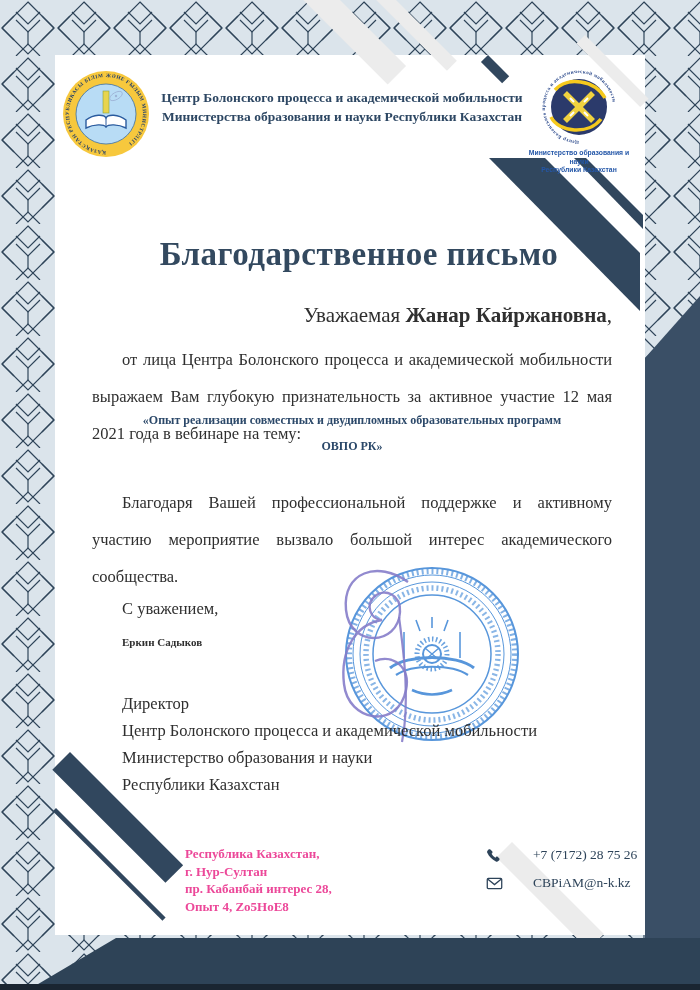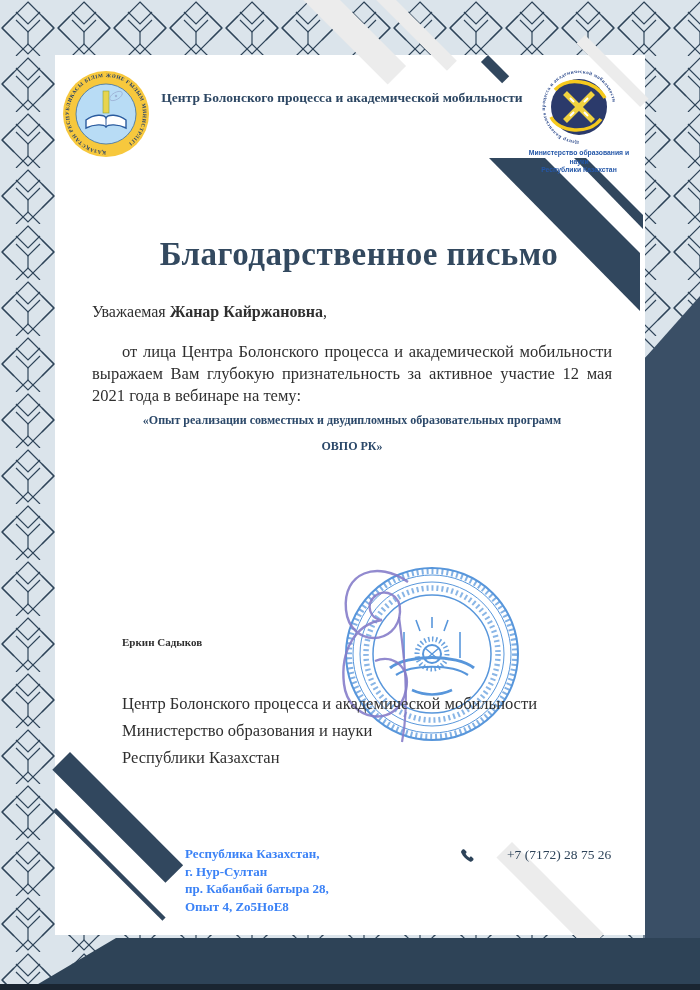--- a/index.html
+++ b/index.html
@@ -11,37 +11,37 @@
 
   .org-block{left:142px;top:88px;width:400px;text-align:center;color:#2d4763;
              font-weight:bold;font-size:13.5px;line-height:19px;}
   .left-logo{position:absolute;left:62px;top:70px;z-index:2;}
   .right-logo{position:absolute;left:520px;top:70px;width:118px;z-index:2;text-align:center;}
   .right-logo .caption{font-size:6.8px;font-weight:bold;color:#2457a8;line-height:8.5px;
                        font-family:"Liberation Sans",sans-serif;margin-top:1px;}
 
   .title{left:9px;top:236px;width:700px;text-align:center;font-size:33px;font-weight:bold;
          color:#33495f;letter-spacing:.5px;}
-  .greeting{left:92px;top:303px;width:520px;text-align:left;font-size:16px;}
-  .para{left:92px;top:0;width:520px;font-size:16.5px;line-height:22px;text-align:justify;
+  .greeting{left:92px;top:303px;width:520px;text-align:right;font-size:21px;}
+  .para{left:92px;top:0;width:520px;font-size:16.5px;line-height:37px;text-align:justify;
         text-indent:30px;}
   .p1{top:341px;}
   .topic{left:92px;top:407px;width:520px;text-align:center;font-weight:bold;color:#2b4869;
          font-size:12px;line-height:26px;}
   .topic .inner{max-width:450px;margin:0 auto;}
   .p2{top:484px;}
   .p3{top:560px;}
   .closing{top:590px;}
   .sig-name{left:92px;top:636px;width:520px;padding-left:30px;box-sizing:border-box;
             font-size:11px;font-weight:bold;}
   .sig-block{left:92px;top:690px;width:540px;padding-left:30px;box-sizing:border-box;
              font-size:16.5px;line-height:27px;white-space:nowrap;}
 
-  .addr{left:185px;top:845px;font-size:13px;font-weight:bold;color:#3b82f6;line-height:17.5px;}
-  .contacts{left:460px;top:841px;width:180px;font-family:Liberation Serif, serif;}
+  .addr{left:185px;top:845px;font-size:13px;font-weight:bold;color:#ec4899;line-height:17.5px;}
+  .contacts{left:486px;top:841px;width:180px;font-family:Liberation Serif, serif;}
   .contact-row{display:flex;align-items:center;height:28px;color:#2d4359;font-size:13.5px;}
   .contact-row .cicon{width:17px;height:17px;margin-right:30px;flex:0 0 auto;}
 </style>
 </head>
 <body>
 
 <div class="page">
 
   <svg class="decor" width="700" height="990">
     <defs>
@@ -100,20 +100,21 @@
     </text>
     <rect x="41" y="21" width="6" height="22" fill="#e8d44d" stroke="#8aa33f" stroke-width="0.6"></rect>
     <ellipse cx="54" cy="26" rx="7" ry="3.5" fill="none" stroke="#9db3d6" stroke-width="0.8" transform="rotate(-30 54 26)"></ellipse>
     <circle cx="54" cy="26" r="1.2" fill="#9db3d6"></circle>
     <path d="M24,50 C32,44 42,44 44,48 C46,44 56,44 64,50 L64,58 C56,54 46,54 44,57 C42,54 32,54 24,58 Z" fill="#ffffff" stroke="#2a5b9e" stroke-width="1.4"></path>
     <path d="M44,48 L44,57" stroke="#2a5b9e" stroke-width="1"></path>
   </svg>
 
   <div class="txt org-block">
     <div>Центр Болонского процесса и академической мобильности</div>
+    <div>Министерства образования и науки Республики Казахстан</div>
   </div>
 
   <div class="right-logo">
     <svg width="84" height="74" viewBox="0 0 84 74">
       <circle cx="42" cy="37" r="28" fill="#2b3a6b"></circle>
       <path d="M14,47 C22,63 52,65 64,49" stroke="#f5c91d" stroke-width="3.5" fill="none"></path>
       <path d="M18,20 C30,6 58,10 68,28" stroke="#f5c91d" stroke-width="3.5" fill="none"></path>
       <g stroke="#f0d23f" stroke-width="5.5">
         <path d="M28,23 L56,51"></path>
           <path d="M56,23 L28,51"></path>
@@ -142,20 +143,22 @@
   <div class="txt greeting">
     <span>Уважаемая </span><b>Жанар Кайржановна</b><span>,</span>
   </div>
 
   <div class="txt para p1">от лица Центра Болонского процесса и академической мобильности выражаем Вам глубокую признательность за активное участие 12 мая 2021 года в вебинаре на тему:</div>
 
   <div class="txt topic">
     <div class="inner">«Опыт реализации совместных и двудипломных образовательных программ ОВПО РК»</div>
   </div>
 
+  <div class="txt para p2">Благодаря Вашей профессиональной поддержке и активному участию мероприятие вызвало большой интерес академического сообщества.</div>
+  <div class="txt para closing">С уважением,</div>
 
   <svg class="stamp-layer" width="230" height="195" viewBox="0 0 230 195" opacity="0.92">
     <g stroke="#4a8ed8" fill="none">
       <circle cx="120" cy="92" r="86" stroke-width="2"></circle>
       <circle cx="120" cy="92" r="79" stroke-width="1"></circle>
       <circle cx="120" cy="92" r="83" stroke-width="6" stroke-dasharray="2 3" opacity="0.75"></circle>
       <circle cx="120" cy="92" r="72" stroke-width="1"></circle>
       <circle cx="120" cy="92" r="66" stroke-width="5.5" stroke-dasharray="2 3" opacity="0.7"></circle>
       <circle cx="120" cy="92" r="59" stroke-width="1.5"></circle>
       <circle cx="120" cy="92" r="15" stroke-width="5" stroke-dasharray="1.5 2.4" opacity="0.9"></circle>
@@ -166,34 +169,42 @@
       <path d="M120,55 L120,66 M104,58 L108,69 M136,58 L132,69" stroke-width="1.6"></path>
       <path d="M100,128 Q120,137 140,128" stroke-width="2.6"></path>
       <path d="M92,70 L92,96 M148,70 L148,96" stroke-width="2" opacity="0.8"></path>
     </g>
     <path d="M96,20 C66,-2 30,10 34,48 C38,86 86,84 88,50 C89,32 72,26 63,34 C53,43 58,57 70,58 C44,62 28,88 32,122 C36,160 86,168 94,128 C99,104 80,92 63,99" stroke="#7b72c4" stroke-width="2.4" fill="none" opacity="0.9"></path>
     <path d="M87,55 C92,92 98,140 90,180" stroke="#7b72c4" stroke-width="2.2" fill="none" opacity="0.9"></path>
   </svg>
 
   <div class="txt sig-name">Еркин Садыков</div>
   <div class="txt sig-block">
+    <div>Директор</div>
     <div>Центр Болонского процесса и академической мобильности</div>
     <div>Министерство образования и науки</div>
     <div>Республики Казахстан</div>
   </div>
 
   <div class="txt addr">
     <div>Республика Казахстан,</div>
     <div>г. Нур-Султан</div>
-    <div>пр. Кабанбай батыра 28,</div>
+    <div>пр. Кабанбай интерес 28,</div>
     <div>Опыт 4, Zo5HoE8</div>
   </div>
 
   <div class="txt contacts">
     <div class="contact-row">
       <svg class="cicon" viewBox="0 0 16 16">
         <path fill="#2d4359" d="M11.1,9.4c-0.5-0.5-1.2-0.5-1.7,0l-0.6,0.6C7.4,9.2,6,7.8,5.2,6.4l0.6-0.6 c0.5-0.5,0.5-1.2,0-1.7L4.1,2.4c-0.5-0.5-1.2-0.5-1.7,0L1.6,3.2C1,3.8,0.8,4.7,1.2,5.5c1.6,3.6,4.5,6.5,8.1,8.1 c0.8,0.4,1.7,0.2,2.3-0.4l0.8-0.8c0.5-0.5,0.5-1.2,0-1.7L11.1,9.4z"></path>
       </svg>
       <span>+7 (7172) 28 75 26</span>
     </div>
+    <div class="contact-row">
+      <svg class="cicon" viewBox="0 0 16 16">
+        <rect x="1.2" y="3.2" width="13.6" height="9.6" rx="1" fill="none" stroke="#2d4359" stroke-width="1.2"></rect>
+        <path d="M1.8,4 L8,9 L14.2,4" fill="none" stroke="#2d4359" stroke-width="1.2"></path>
+      </svg>
+      <span>CBPiAM@n-k.kz</span>
+    </div>
   </div>
 
 </div>
 
 </body></html>

